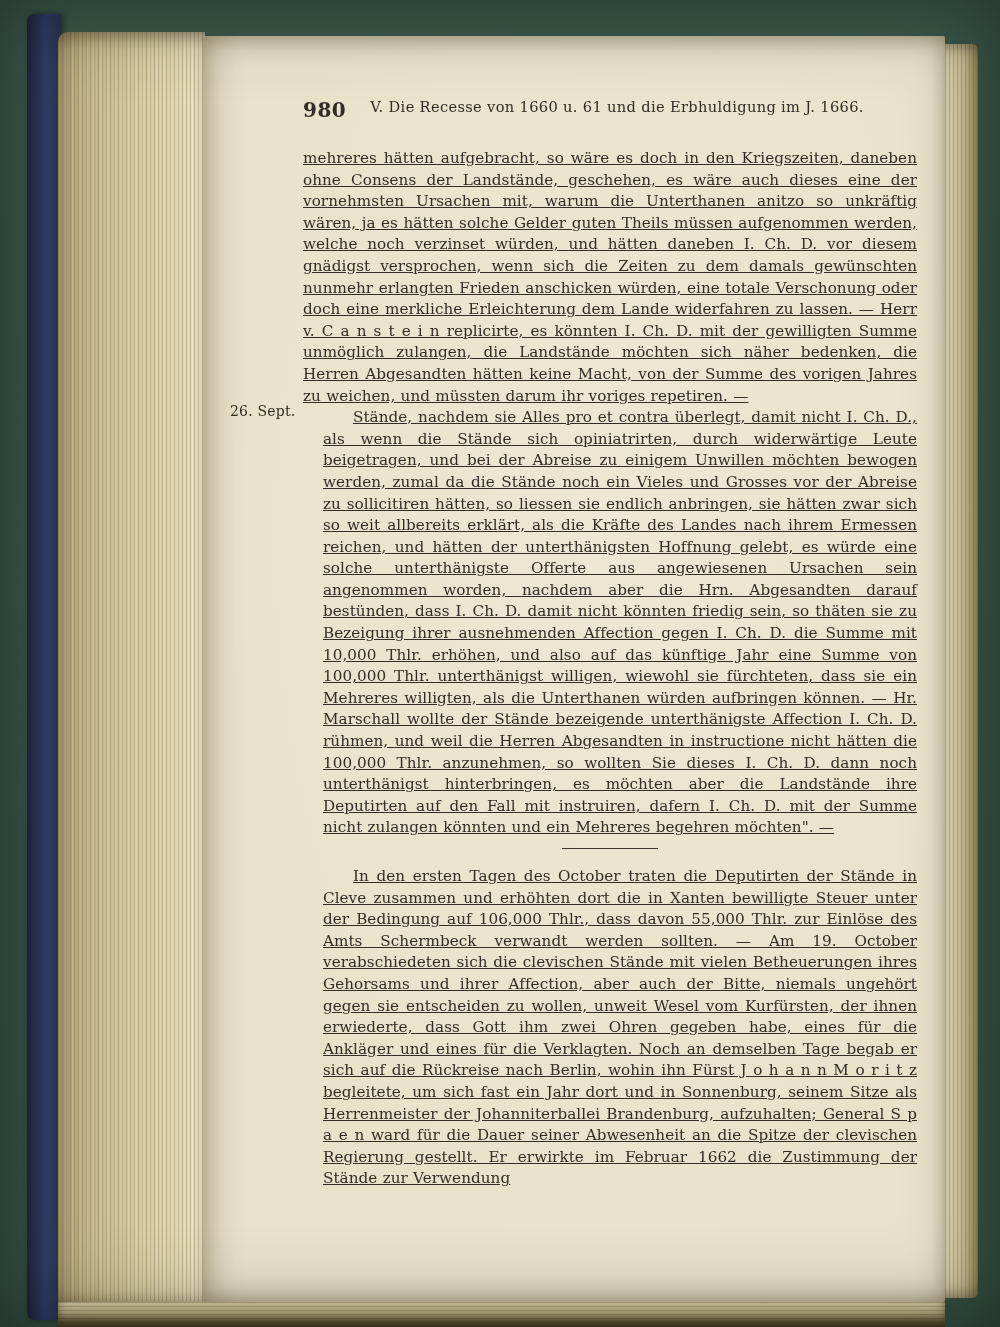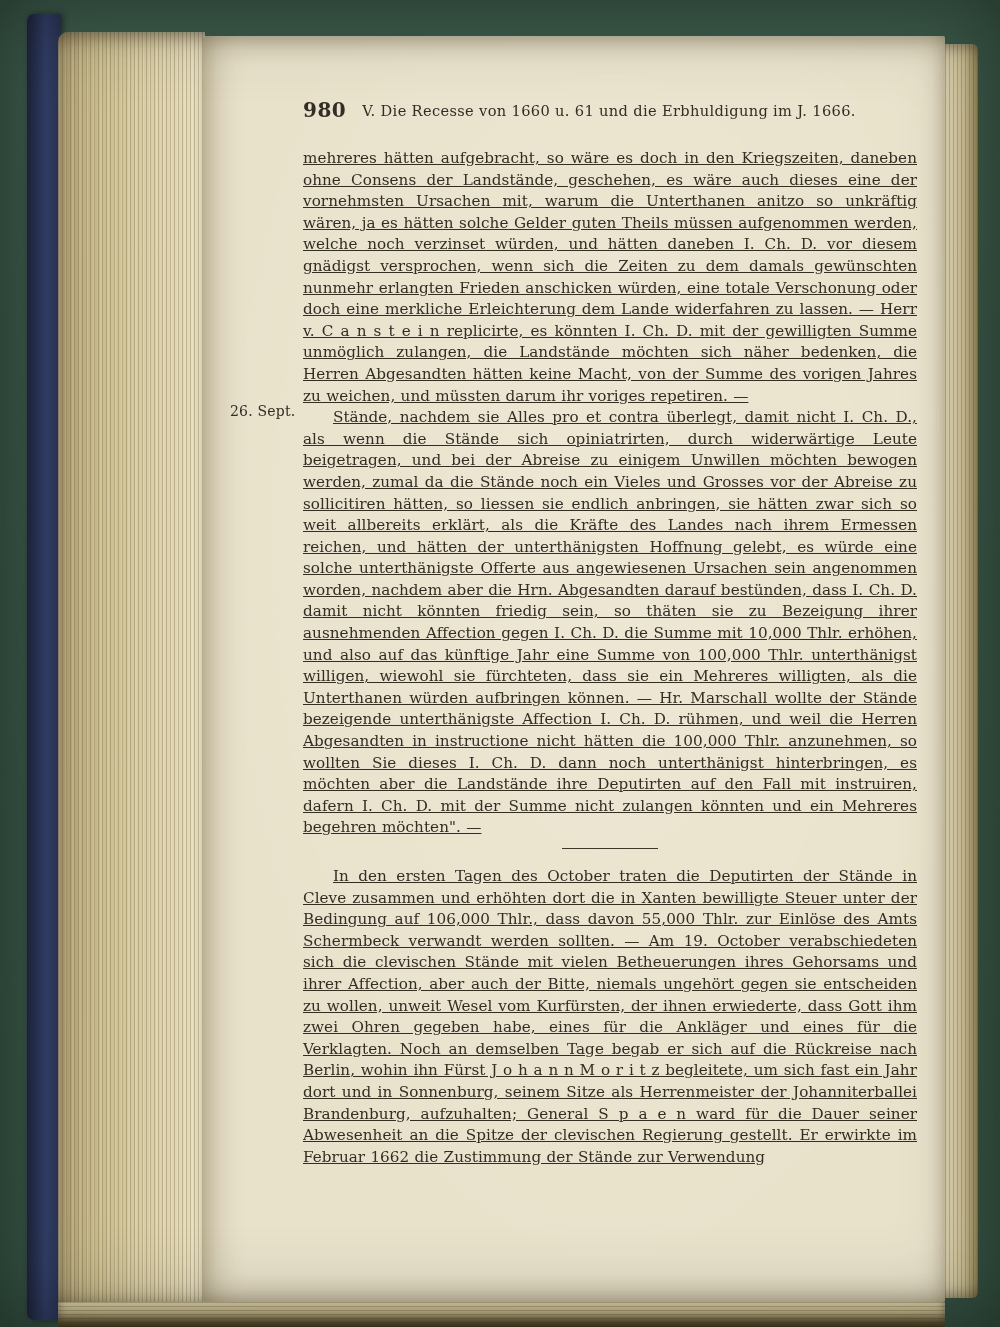--- a/index.html
+++ b/index.html
@@ -90,22 +90,22 @@
       inset 0 -16px 26px -16px rgba(105,88,48,.40);
     overflow: hidden;
     color: #322d25;
   }
   .page-header {
     position: absolute;
     left: 100px;
     top: 62px;
     width: 615px;
     display: flex;
-    align-items: center;
-    gap: 16px;
+    align-items: flex-start;
+    gap: 24px;
     white-space: nowrap;
   }
   .page-number {
     font-size: 20px;
     font-weight: 700;
     letter-spacing: .5px;
   }
   .chapter-title {
     font-size: 14.6px;
     letter-spacing: .35px;
@@ -126,21 +126,21 @@
   }
   .para {
     margin: 0;
     font-size: 15.2px;
     line-height: 21.6px;
     text-align: justify;
     letter-spacing: .05px;
     word-spacing: .4px;
     text-decoration: underline;
   }
-  .para.indent { text-indent: 30px; }
+  .para.indent { text-indent: 30px; margin-left: 20px; }
   .separator {
     width: 96px;
     height: 0;
     border: 0;
     border-top: 1.4px solid #3d372c;
     margin: 9px auto 17px auto;
   }
 </style>
 </head>
 <body>

